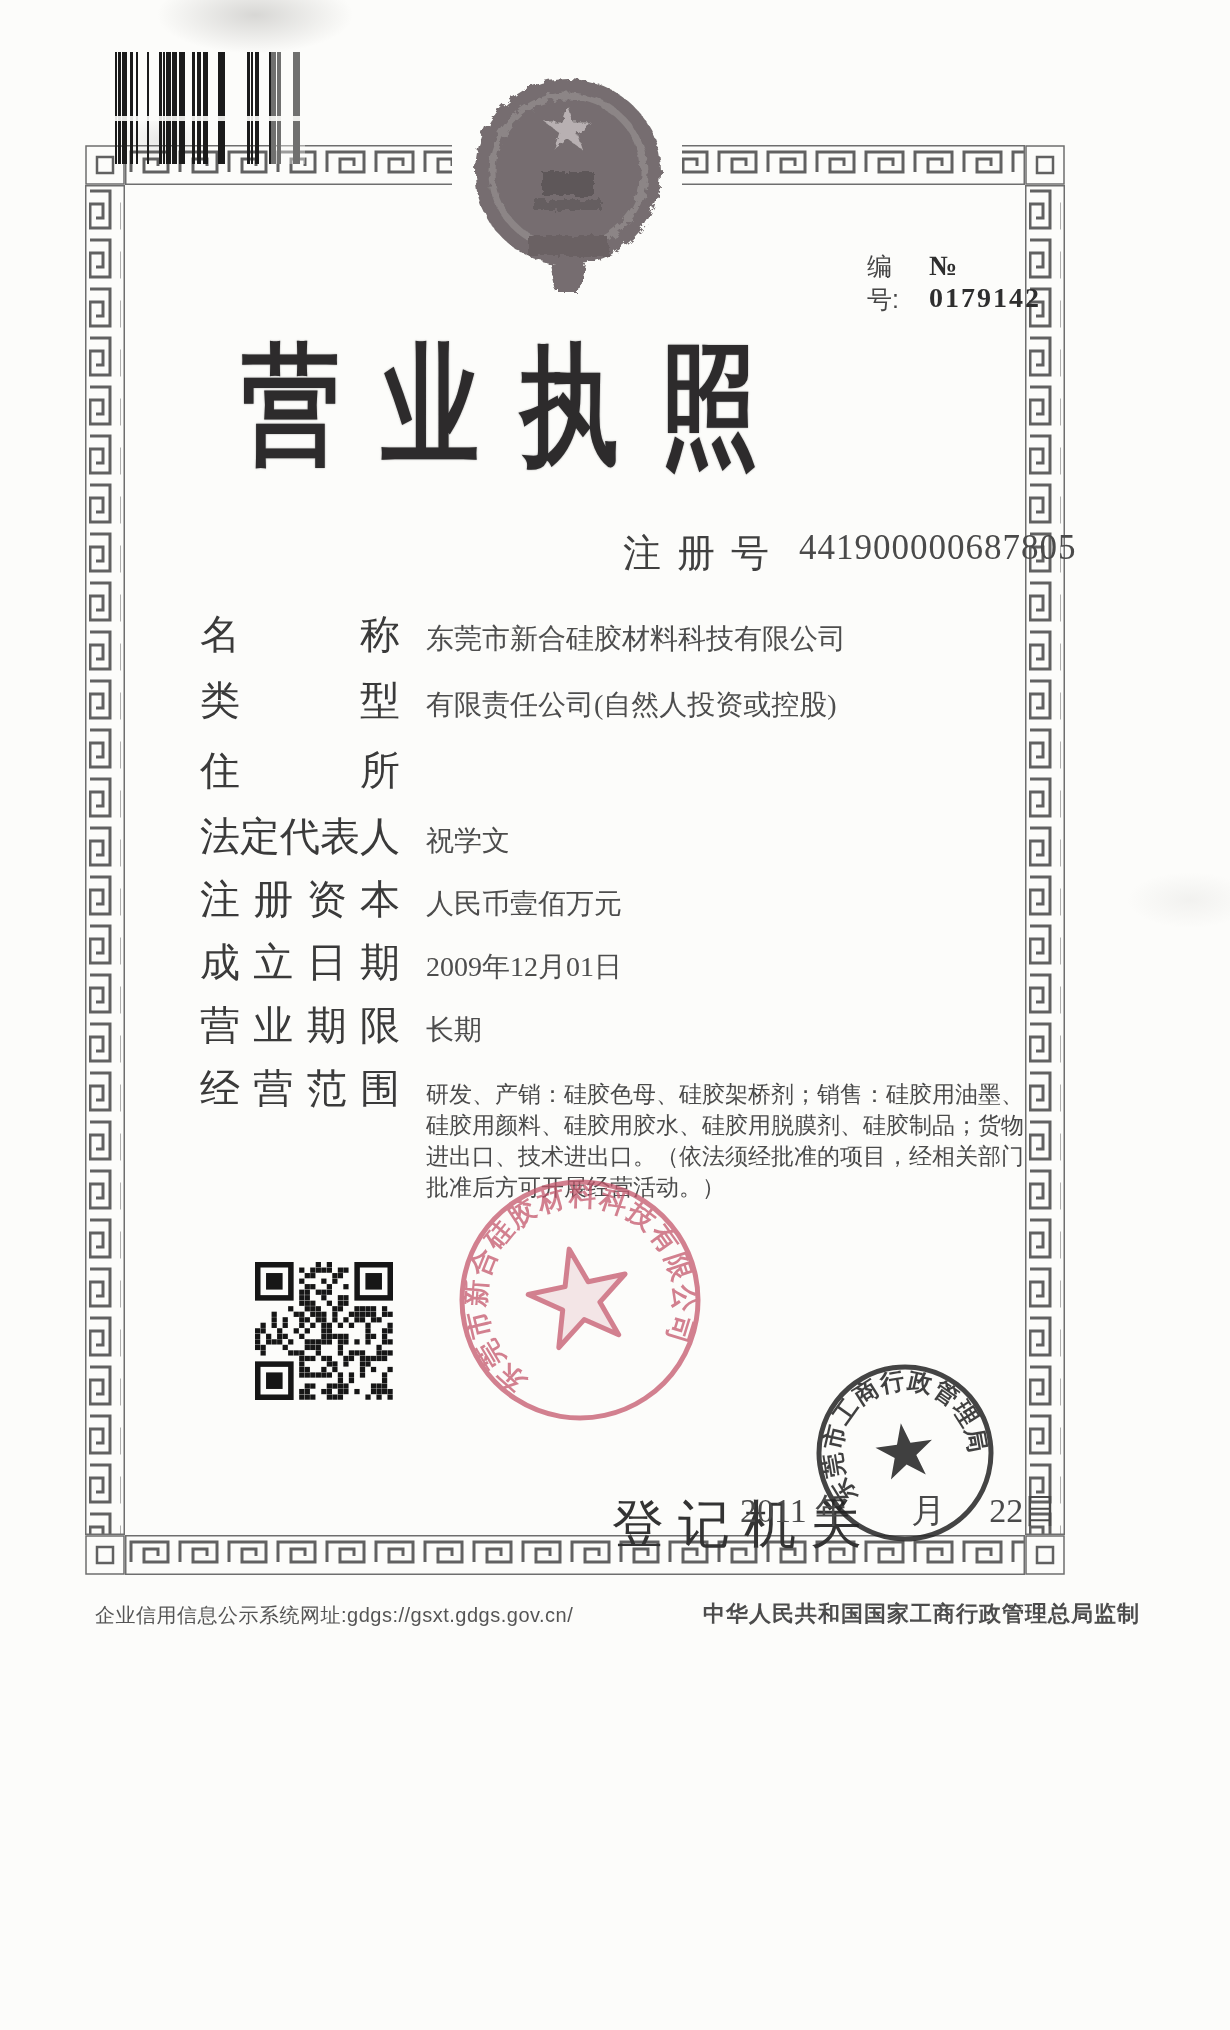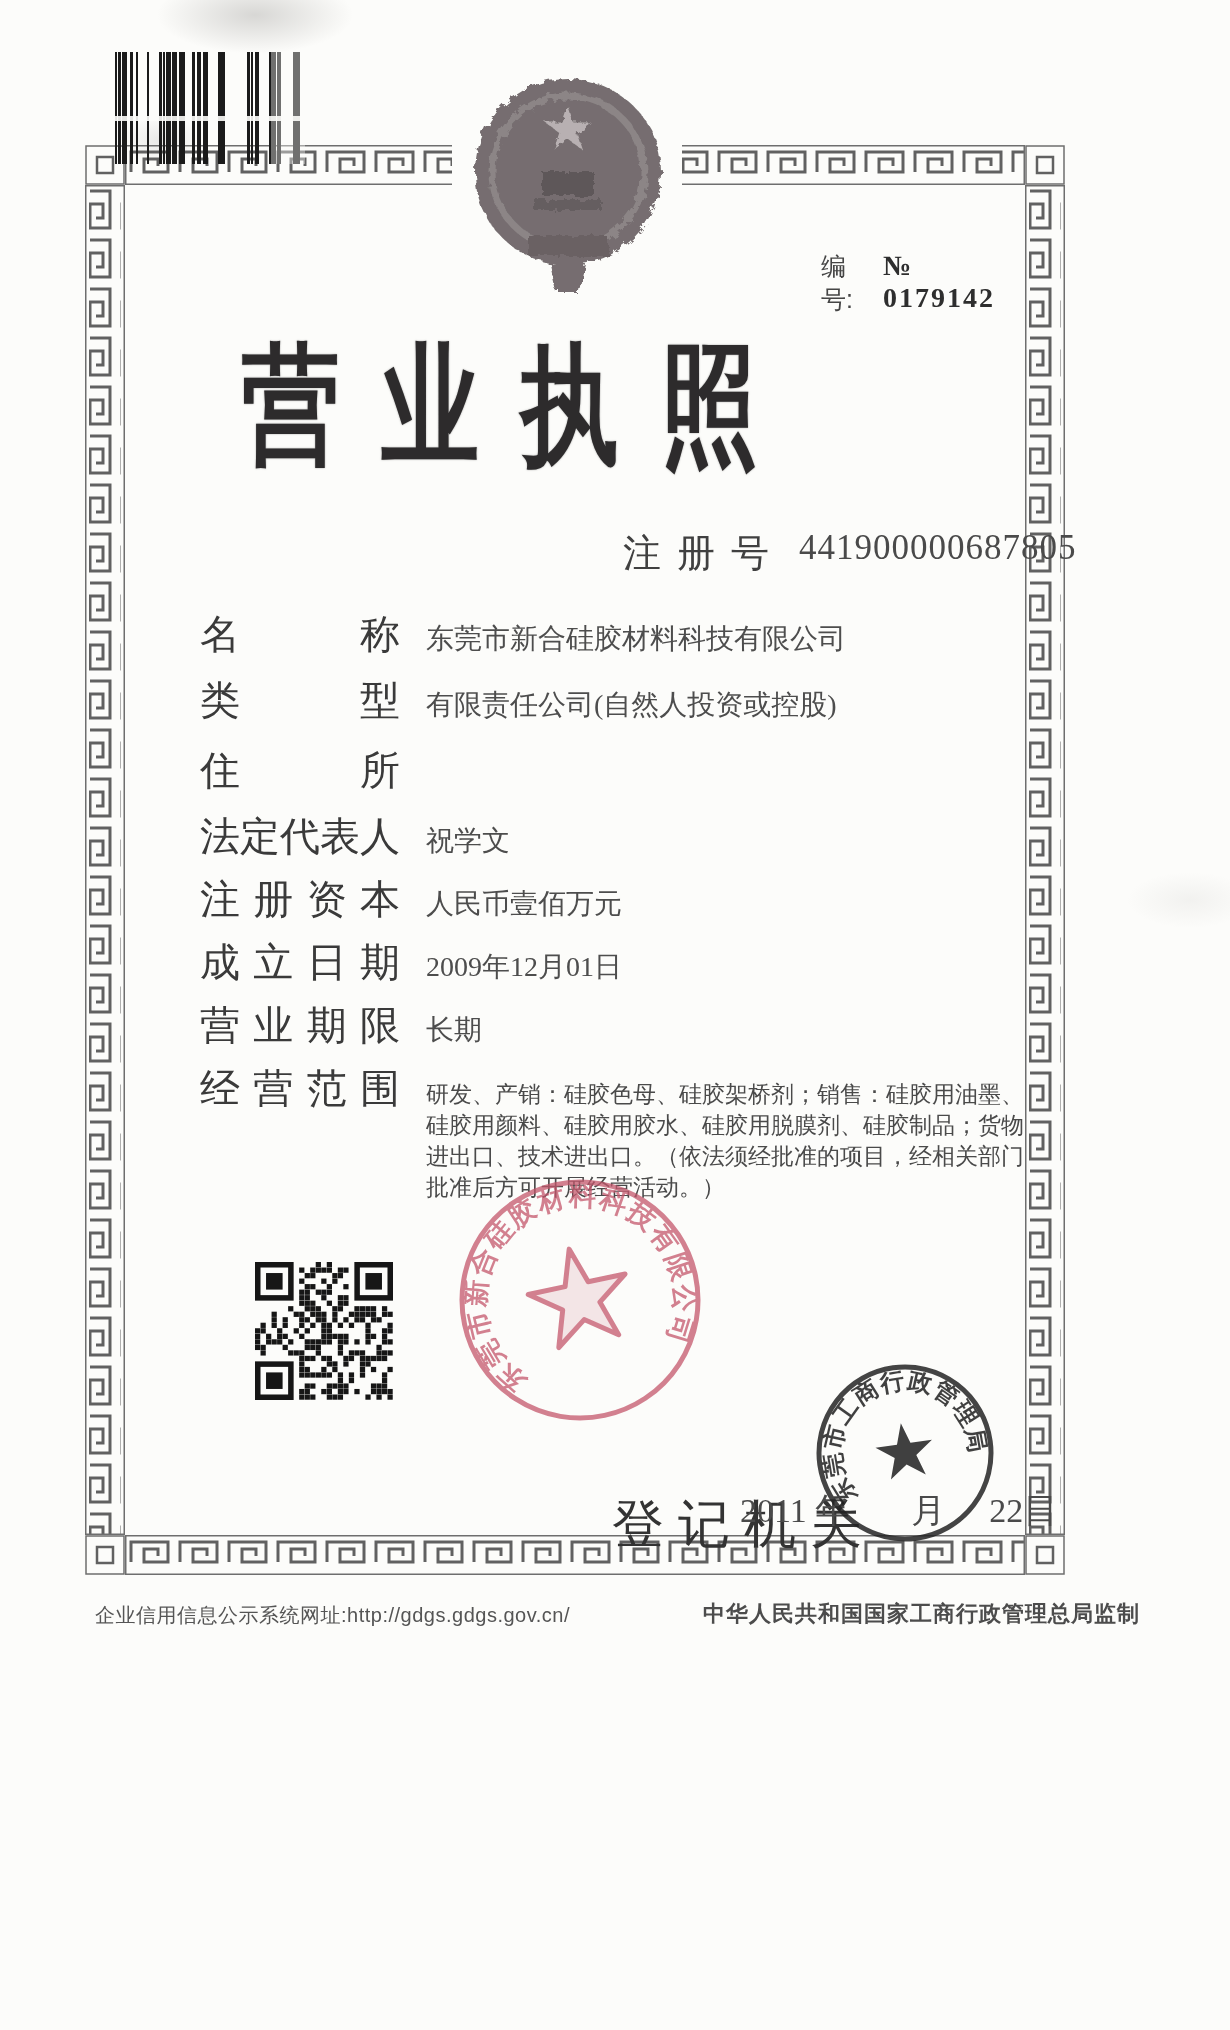--- a/index.html
+++ b/index.html
@@ -10,21 +10,21 @@
       radial-gradient(140px 55px at 255px 15px, rgba(120,118,115,.28), transparent 70%),
       radial-gradient(60px 35px at 160px 140px, rgba(125,122,120,.15), transparent 70%),
       radial-gradient(90px 40px at 1190px 900px, rgba(150,148,145,.10), transparent 70%),
       linear-gradient(#fcfcfa,#fcfcfa);
   }
   .abs{position:absolute;}
   
   .strip{position:absolute;z-index:1;}
   .mask{position:absolute;background:#fcfcfa;z-index:2;}
   
-  #serial{left:821px;top:250px;width:200px;display:flex;align-items:baseline;gap:10px;z-index:3;}
+  #serial{left:867px;top:250px;width:200px;display:flex;align-items:baseline;gap:10px;z-index:3;}
   #serial .lab{font-size:25px;color:#454545;font-family:"Liberation Sans",sans-serif;}
   #serial .val{font-size:28px;font-weight:700;color:#2e2e2e;letter-spacing:2px;}
   
   #title{left:242px;top:340px;font-size:130px;font-weight:700;color:#2d2b2c;
     letter-spacing:56px;line-height:1;white-space:nowrap;transform:scaleX(.75);
     transform-origin:left top;text-shadow:0 0 2px rgba(60,58,59,.55);z-index:3;
     font-family:"Liberation Sans",sans-serif;}
   
   #regrow{left:623px;top:528px;display:flex;align-items:flex-start;z-index:3;}
   #regrow .rlab{font-size:38px;color:#404040;letter-spacing:16px;font-family:"Liberation Sans",sans-serif;}
@@ -447,16 +447,16 @@
       <path fill="#1d1d1d" d="M100.0,70.0L106.8,90.7L128.5,90.7L110.9,103.6L117.6,124.3L100.0,111.5L82.4,124.3L89.1,103.6L71.5,90.7L93.2,90.7Z"></path>
       <defs>
           <path id="bsArc" d="M 47.6 136.7 A 64 64 0 1 1 152.4 136.7" fill="none"></path>
         </defs>
       <text font-size="24" font-weight="700" fill="#1d1d1d" letter-spacing="1">
         <textPath href="#bsArc">东莞市工商行政管理局</textPath>
       </text>
     </g>
   </svg>
 
-  <div class="abs" id="footL">企业信用信息公示系统网址:http://gdgs.gdgs.gov.cn/</div>
+  <div class="abs" id="footL">企业信用信息公示系统网址:gdgs://gsxt.gdgs.gov.cn/</div>
   <div class="abs" id="footR">中华人民共和国国家工商行政管理总局监制</div>
 
 </div>
 
 </body></html>

